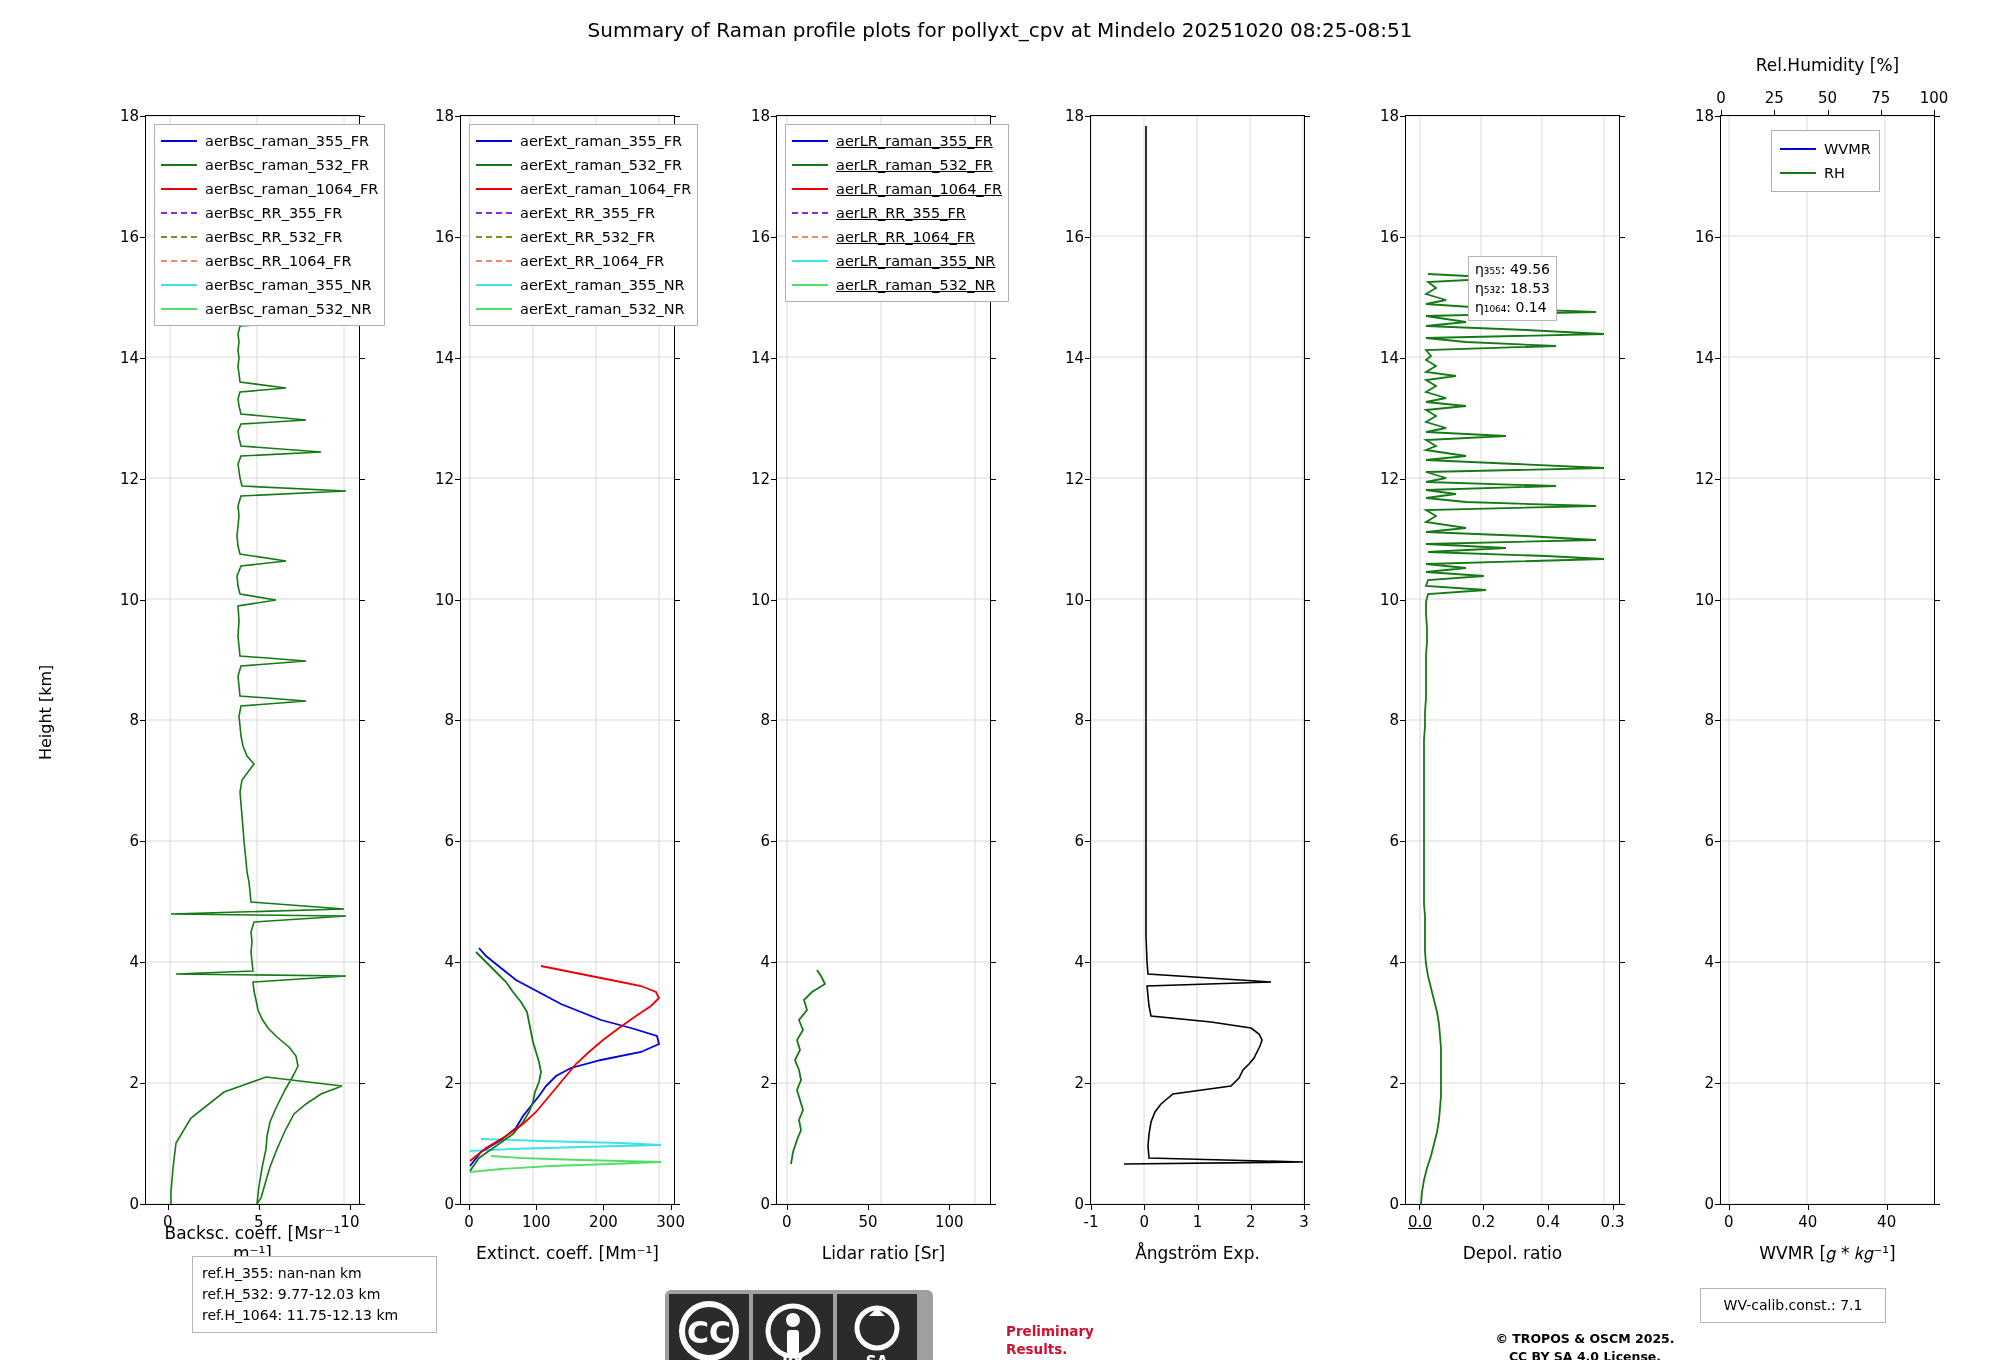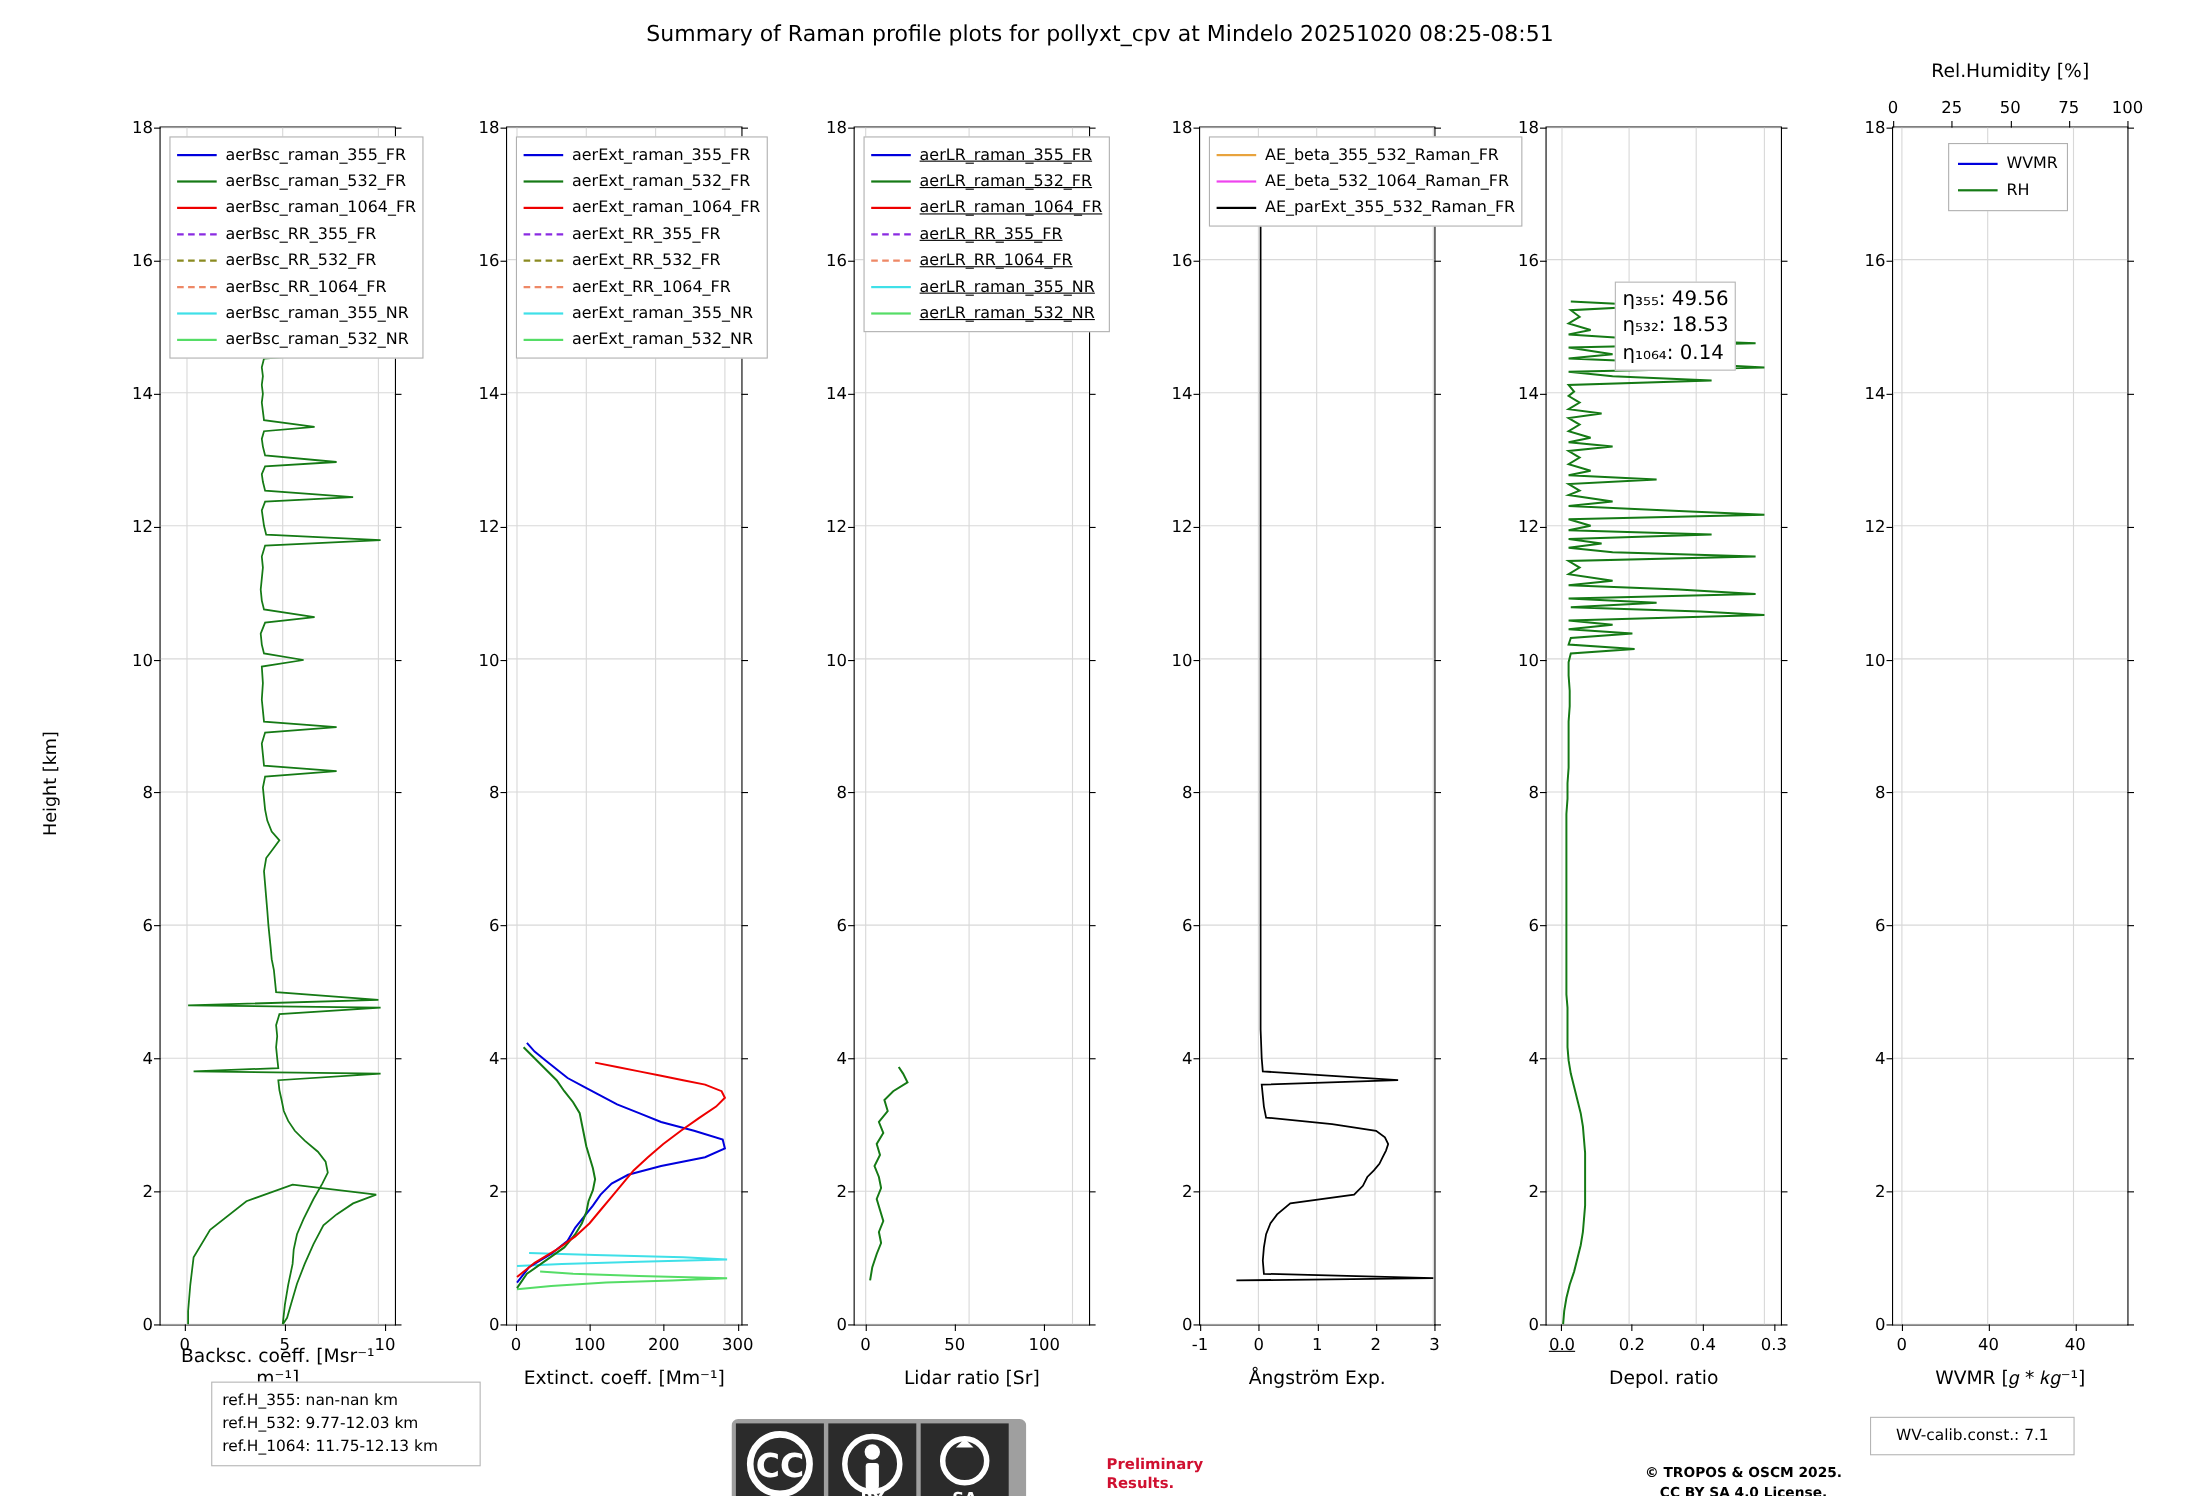--- a/index.html
+++ b/index.html
@@ -13,21 +13,21 @@
   .tick-y{position:absolute;right:100%;margin-right:7px;font-size:15px;transform:translateY(-50%);white-space:nowrap;}
   .tick-x{position:absolute;top:100%;margin-top:9px;font-size:15px;transform:translateX(-50%);white-space:nowrap;}
   .tick-xt{position:absolute;bottom:100%;margin-bottom:9px;font-size:15px;transform:translateX(-50%);white-space:nowrap;}
   .tickmark-y{position:absolute;left:-6px;width:6px;height:1px;background:#000;}
   .tickmark-y-r{position:absolute;right:-6px;width:6px;height:1px;background:#000;}
   .tickmark-x{position:absolute;bottom:-6px;width:1px;height:6px;background:#000;}
   .tickmark-xt{position:absolute;top:-6px;width:1px;height:6px;background:#000;}
   .legend{position:absolute;left:8px;top:8px;background:#fff;border:1px solid #b0b0b0;padding:5px 7px 6px 7px;z-index:6;}
   .legrow{display:flex;align-items:center;height:24px;font-size:14.5px;white-space:nowrap;}
   .swatch{width:36px;height:0;border-top-width:2px;border-top-style:solid;margin-right:8px;flex:none;}
-  .annot{position:absolute;background:#fff;border:1px solid #b5b5b5;padding:3px 6px;font-size:18px;line-height:1.35;z-index:7;}
+  .annot{position:absolute;background:#fff;border:1px solid #b5b5b5;padding:3px 6px;font-size:14px;line-height:1.35;z-index:7;}
   .infobox{position:absolute;background:#fff;border:1px solid #b5b5b5;padding:6px 9px;font-size:14px;line-height:1.5;}
   .prelim{position:absolute;color:#d01030;font-size:13.5px;font-weight:bold;line-height:1.35;}
   .credit{position:absolute;font-size:12.5px;font-weight:bold;line-height:1.4;text-align:center;}
   .cc{position:absolute;left:665px;top:1290px;width:268px;height:82px;}
   svg{display:block;}
   .gridline{stroke:#d8d8d8;stroke-width:1;}
 </style>
 </head>
 <body>
 
@@ -336,34 +336,20 @@
         <line class="gridline" x1="0" y1="725" x2="213" y2="725"></line>
         <line class="gridline" x1="0" y1="604" x2="213" y2="604"></line>
         <line class="gridline" x1="0" y1="483" x2="213" y2="483"></line>
         <line class="gridline" x1="0" y1="362" x2="213" y2="362"></line>
         <line class="gridline" x1="0" y1="241" x2="213" y2="241"></line>
         <line class="gridline" x1="0" y1="120" x2="213" y2="120"></line>
         <line class="gridline" x1="0" y1="0" x2="213" y2="0"></line>
       </g>
       <polyline fill="none" stroke="#000000" stroke-width="1.6" points="33,1048 212,1046 58,1042 57,1030 58,1018 60,1006 64,996 70,988 82,978 140,970 148,962 152,954 158,948 163,942 166,936 169,930 171,924 168,918 160,912 120,906 60,900 58,890 57,880 56,870 180,866 57,858 56,846 55,820 55,780 55,740 55,700 55,650 55,600 55,550 55,500 55,450 55,400 55,350 55,300 55,250 55,200 55,150 55,100 55,50 55,10"></polyline>
     </svg>
-    <div class="legend" id="leg3" style="padding:4px 6px;">
-        <div class="legrow">
-          <span class="swatch" style="border-top-color: rgb(232, 163, 61); border-top-style: solid;"></span>
-          <span>AE_beta_355_532_Raman_FR</span>
-        </div>
-        <div class="legrow">
-          <span class="swatch" style="border-top-color: rgb(238, 68, 238); border-top-style: solid;"></span>
-          <span>AE_beta_532_1064_Raman_FR</span>
-        </div>
-        <div class="legrow">
-          <span class="swatch" style="border-top-color: rgb(0, 0, 0); border-top-style: solid;"></span>
-          <span>AE_parExt_355_532_Raman_FR</span>
-        </div>
-      </div>
   <div class="tick-y" style="top: 1088px;">0</div>
       <div class="tickmark-y" style="top: 1088px;"></div>
       <div class="tickmark-y-r" style="top: 1088px;"></div>
       <div class="tick-y" style="top: 967.111px;">2</div>
       <div class="tickmark-y" style="top: 967.111px;"></div>
       <div class="tickmark-y-r" style="top: 967.111px;"></div>
       <div class="tick-y" style="top: 846.222px;">4</div>
       <div class="tickmark-y" style="top: 846.222px;"></div>
       <div class="tickmark-y-r" style="top: 846.222px;"></div>
       <div class="tick-y" style="top: 725.333px;">6</div>

